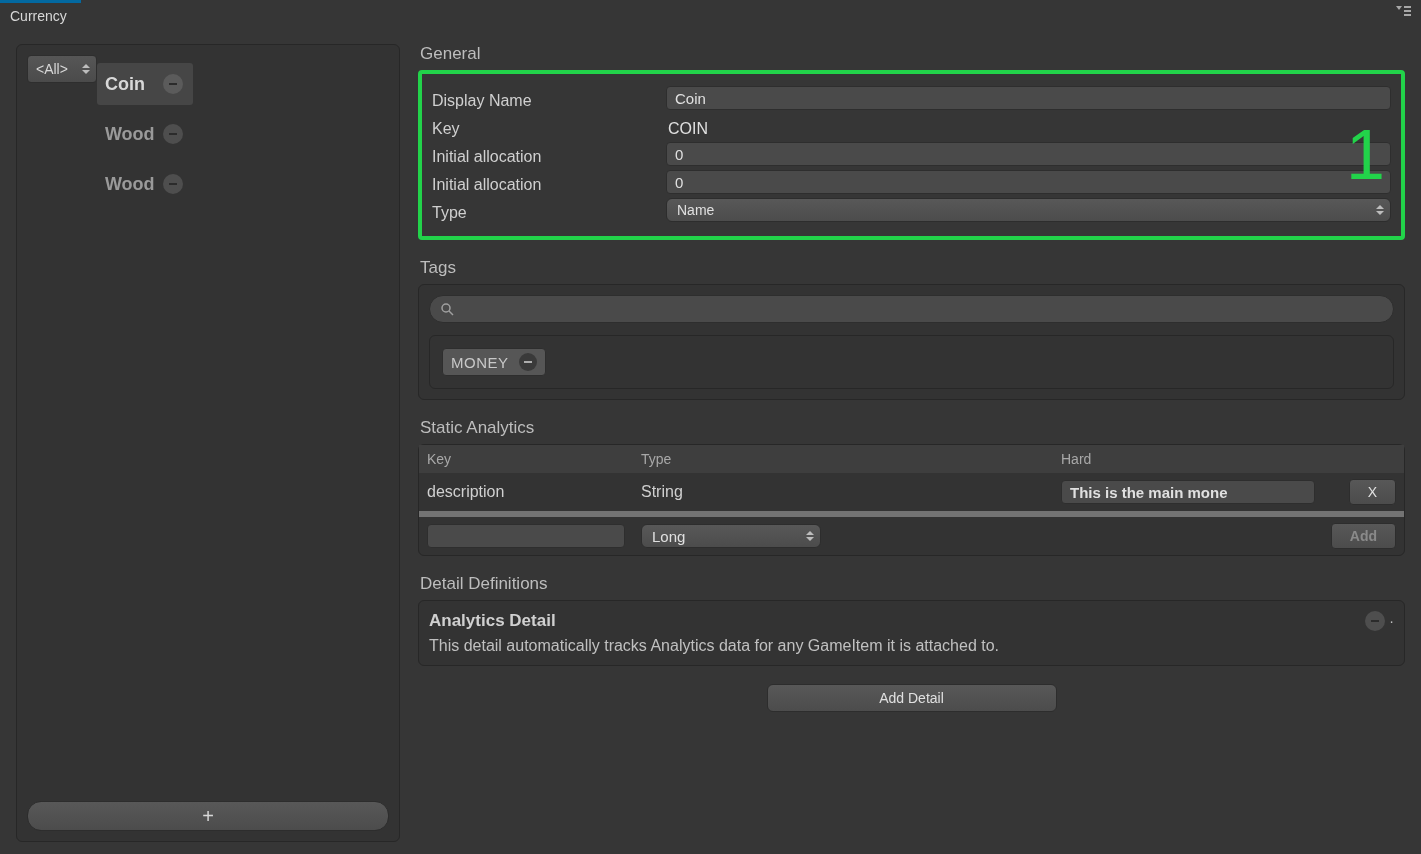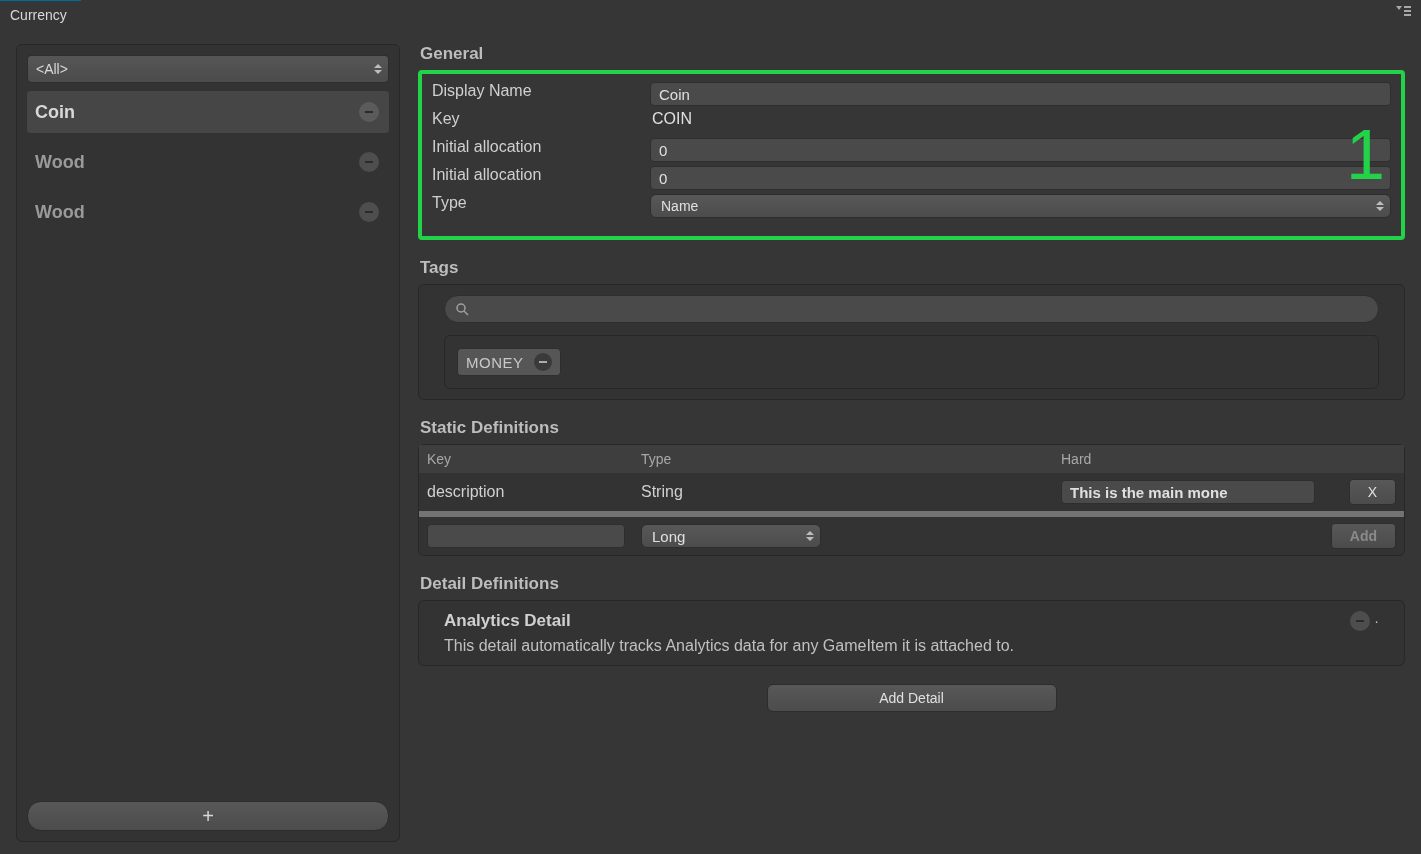--- a/index.html
+++ b/index.html
@@ -25,21 +25,21 @@
       display: flex;
       height: 24px;
       background: #363636;
       align-items: stretch;
     }
     .tab {
       display: flex;
       align-items: center;
       padding: 4px 14px 0 10px;
       background: #363636;
-      border-top: 1px solid #0369a1;
+      border-top: 3px solid #0369a1;
       color: #d8d8d8;
       font-size: 14px;
     }
     .titlebar-spacer { flex: 1; }
     .titlebar-menu {
       display: flex;
       align-items: center;
       padding: 0 10px;
       font-size: 14px;
       color: #a8a8a8;
@@ -59,21 +59,21 @@
       width: 384px;
       display: flex;
       flex-direction: column;
       background: #333333;
       border: 1px solid #272727;
       border-radius: 6px;
       overflow: hidden;
     }
     .sidebar-inner {
       display: flex;
-      flex-direction: column;
+      flex-direction: row;
       padding: 10px 10px;
       flex: 1;
     }
     .filter-select {
       height: 28px;
       border-radius: 4px;
       background: linear-gradient(#565656,#4b4b4b);
       border: 1px solid #2e2e2e;
       color: #d8d8d8;
       padding: 0 28px 0 8px;
@@ -150,46 +150,47 @@
     }
 
     .main {
       flex: 1;
       display: flex;
       flex-direction: column;
       overflow-y: auto;
     }
 
     .section-h {
-      font-weight: 700;
+      font-weight: 400;
       font-size: 17px;
       color: #bdbdbd;
       padding: 0 2px 6px 2px;
     }
 
     .panel {
       background: #333333;
       border: 1px solid #272727;
       border-radius: 6px;
-      padding: 10px 25px;
+      padding: 10px 10px;
       margin-bottom: 18px;
     }
 
     .general-hl {
       border: 4px solid #22d34a;
       border-radius: 4px;
       padding: 8px 10px 14px 10px;
       margin-bottom: 18px;
       position: relative;
     }
 
     .form-row {
       display: flex;
-      align-items: flex-start;
+      align-items: flex-end;
       height: 28px;
+      gap: 16px;
     }
     .form-label {
       width: 218px;
       font-size: 16px;
       color: #d0d0d0;
       font-weight: 500;
     }
     .text-input {
       flex: 1;
       height: 24px;
@@ -467,21 +468,21 @@
             <span>MONEY</span>
             <span class="circle-btn">
               <svg width="10" height="10" viewBox="0 0 10 10">
                   <rect x="1" y="4" width="8" height="2" fill="#adadad"></rect>
                 </svg>
             </span>
           </div>
         </div>
       </div>
 
-      <div class="section-h">Static Definitions</div>
+      <div class="section-h">Static Analytics</div>
       <div class="panel" style="padding:0;">
         <table class="tbl">
           <colgroup>
             <col style="width:214px">
               <col style="width:420px">
               <col>
               <col style="width:64px">
           </colgroup>
           <tbody>
               <tr>

